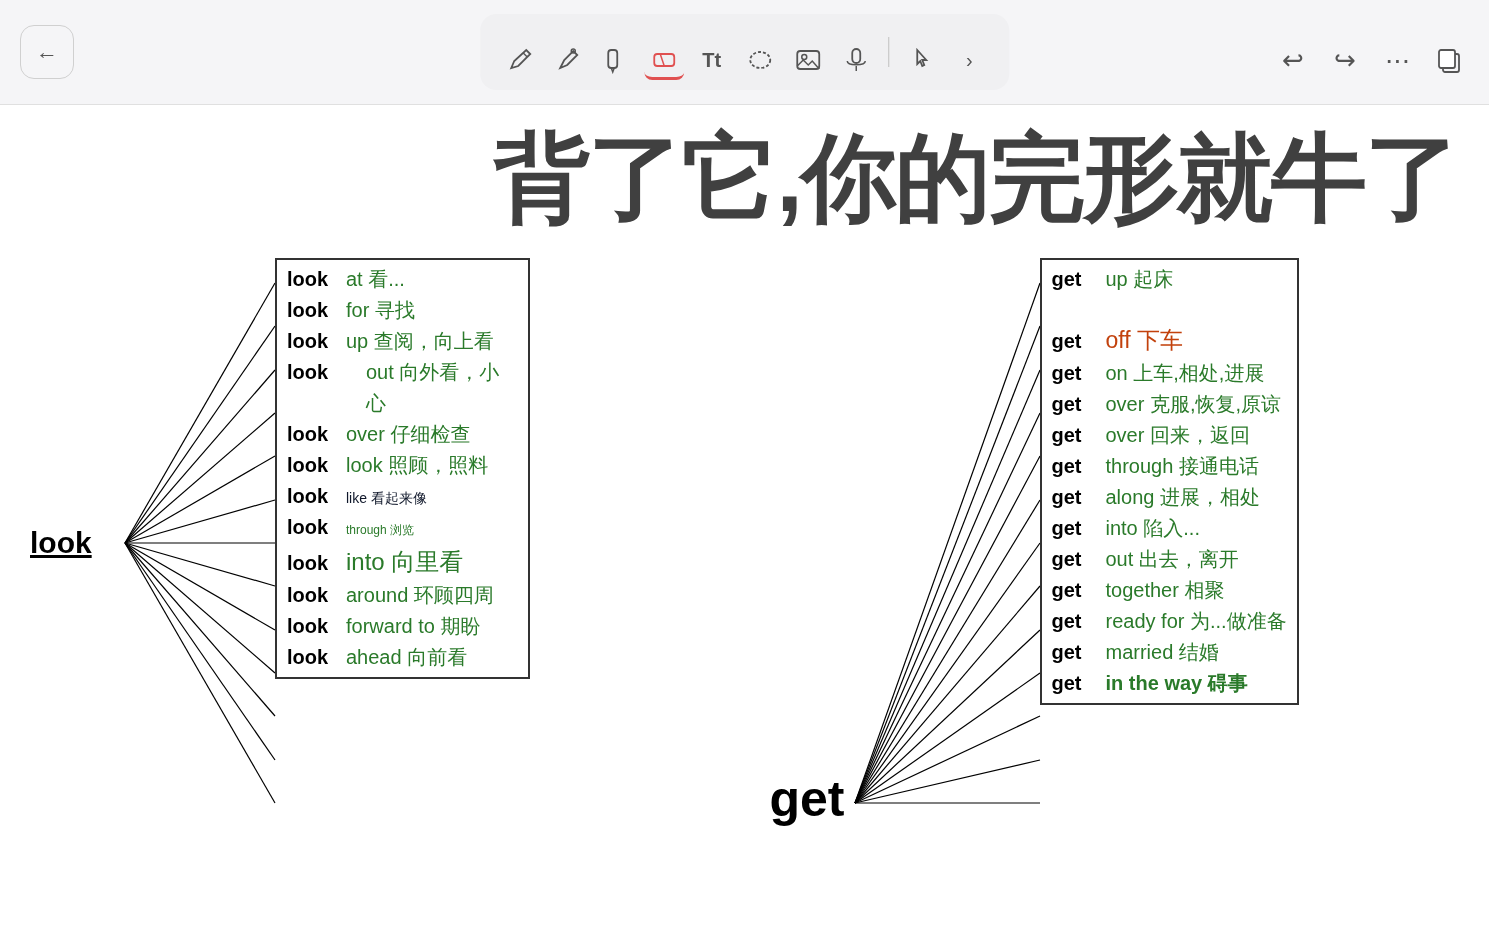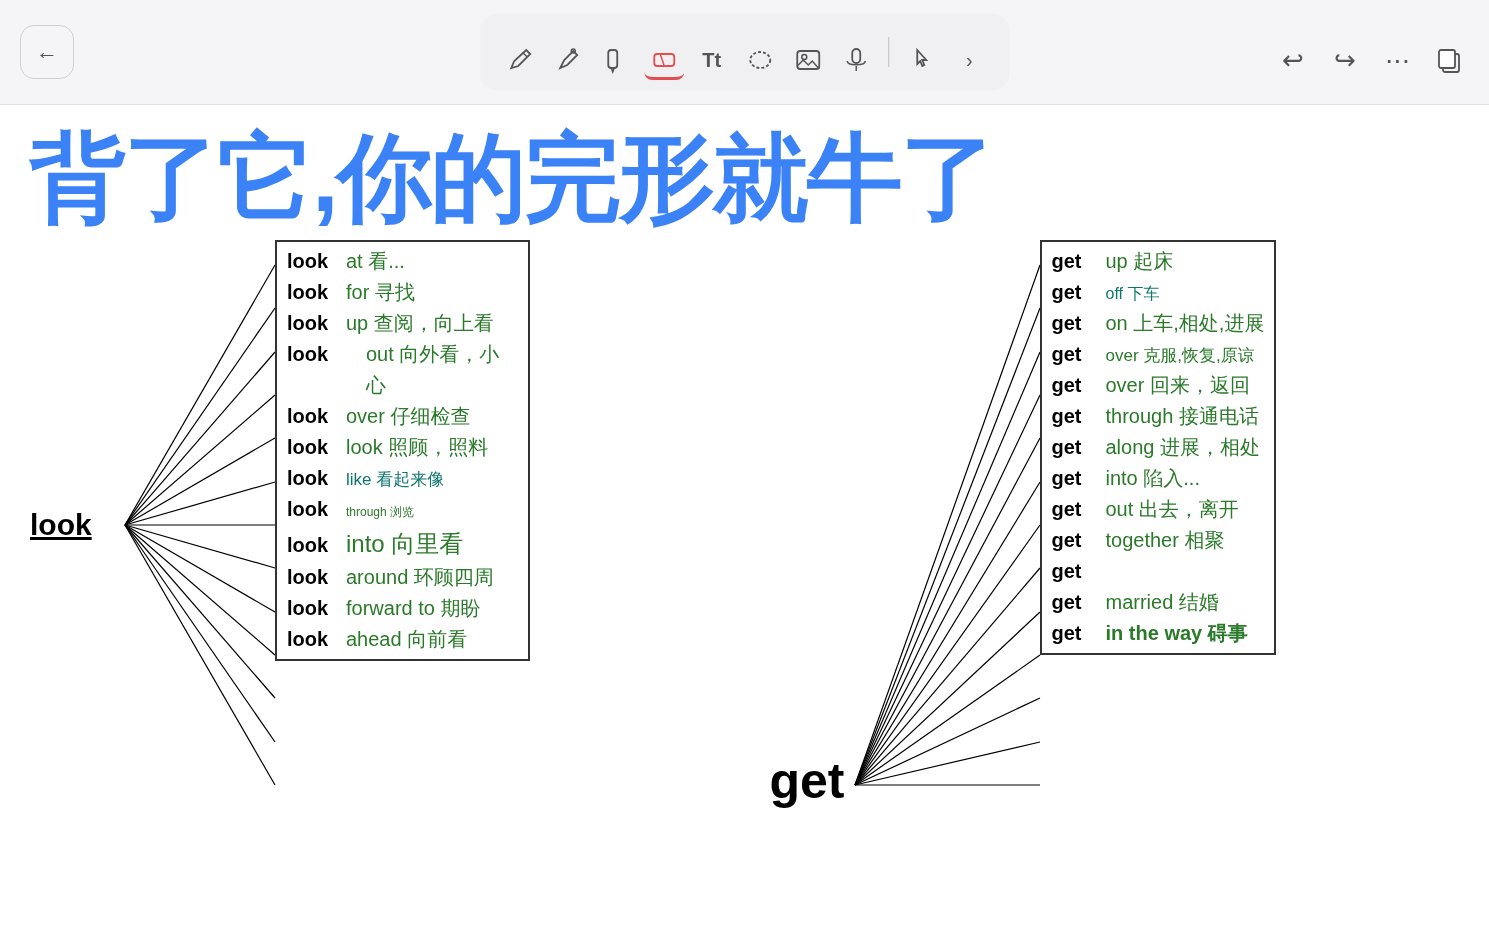--- a/index.html
+++ b/index.html
@@ -95,24 +95,25 @@
     .content {
       padding: 20px 30px 20px 30px;
       height: calc(931px - 105px);
       overflow: hidden;
     }
 
     
     .main-title {
       font-size: 96px;
       font-weight: 900;
-      color: #3b82f6;
+      color: #404040;
       line-height: 1.1;
-      margin-bottom: 9px;
+      margin-bottom: 27px;
       letter-spacing: -2px;
+      text-align: right;
     }
 
     
     .columns {
       display: flex;
       gap: 0px;
       width: 100%;
     }
 
     
@@ -270,21 +271,21 @@
               <div style="display: flex; align-items: baseline; line-height: 1.55; gap: 4px;">
                 <span style="font-size: 20px; font-weight: 700; color: rgb(0, 0, 0); min-width: 55px;">look</span>
                 <span style="font-size: 20px; font-weight: 500; color: rgb(42, 122, 42);">over 仔细检查</span>
               </div>
               <div style="display: flex; align-items: baseline; line-height: 1.55; gap: 4px;">
                 <span style="font-size: 20px; font-weight: 700; color: rgb(0, 0, 0); min-width: 55px;">look</span>
                 <span style="font-size: 20px; font-weight: 500; color: rgb(42, 122, 42);">look 照顾，照料</span>
               </div>
               <div style="display: flex; align-items: baseline; line-height: 1.55; gap: 4px;">
                 <span style="font-size: 20px; font-weight: 700; color: rgb(0, 0, 0); min-width: 55px;">look</span>
-                <span style="font-size: 17px; font-weight: 500; color: #0f766e;">like 看起来像</span>
+                <span style="font-size: 14px; font-weight: 500; color: #0f172a;">like 看起来像</span>
               </div>
               <div style="display: flex; align-items: baseline; line-height: 1.55; gap: 4px;">
                 <span style="font-size: 20px; font-weight: 700; color: rgb(0, 0, 0); min-width: 55px;">look</span>
                 <span style="font-size: 12px; font-weight: 500; color: rgb(42, 122, 42);">through 浏览</span>
               </div>
               <div style="display: flex; align-items: baseline; line-height: 1.55; gap: 4px;">
                 <span style="font-size: 20px; font-weight: 700; color: rgb(0, 0, 0); min-width: 55px;">look</span>
                 <span style="font-size: 24px; font-weight: 500; color: rgb(42, 122, 42);">into 向里看</span>
               </div>
               <div style="display: flex; align-items: baseline; line-height: 1.55; gap: 4px;">
@@ -327,29 +328,29 @@
         <div style="position:absolute; left:10px; bottom:0; font-size:50px; font-weight:900; color:#000; z-index:10;">get</div>
 
         <div style="position:absolute; left:280px; top:0; border:2px solid #333; padding:4px 10px;">
           <div id="get-rows">
               <div style="display: flex; align-items: baseline; line-height: 1.55; gap: 4px;">
                 <span style="font-size: 20px; font-weight: 700; color: rgb(0, 0, 0); min-width: 50px;">get</span>
                 <span style="font-size: 20px; font-weight: 500; color: rgb(42, 122, 42);">up 起床</span>
               </div>
               <div style="display: flex; align-items: baseline; line-height: 1.55; gap: 4px;">
                 <span style="font-size: 20px; font-weight: 700; color: rgb(0, 0, 0); min-width: 50px;">get</span>
-                <span style="font-size: 16px; font-weight: 500; color: #0f766e;">off 下车</span>
+                <span style="font-size: 23px; font-weight: 500; color: #c2410c; margin-top: 28px;">off 下车</span>
               </div>
               <div style="display: flex; align-items: baseline; line-height: 1.55; gap: 4px;">
                 <span style="font-size: 20px; font-weight: 700; color: rgb(0, 0, 0); min-width: 50px;">get</span>
                 <span style="font-size: 20px; font-weight: 500; color: rgb(42, 122, 42);">on 上车,相处,进展</span>
               </div>
               <div style="display: flex; align-items: baseline; line-height: 1.55; gap: 4px;">
                 <span style="font-size: 20px; font-weight: 700; color: rgb(0, 0, 0); min-width: 50px;">get</span>
-                <span style="font-size: 17px; font-weight: 500; color: rgb(42, 122, 42);">over 克服,恢复,原谅</span>
+                <span style="font-size: 20px; font-weight: 500; color: rgb(42, 122, 42);">over 克服,恢复,原谅</span>
               </div>
               <div style="display: flex; align-items: baseline; line-height: 1.55; gap: 4px;">
                 <span style="font-size: 20px; font-weight: 700; color: rgb(0, 0, 0); min-width: 50px;">get</span>
                 <span style="font-size: 20px; font-weight: 500; color: rgb(42, 122, 42);">over 回来，返回</span>
               </div>
               <div style="display: flex; align-items: baseline; line-height: 1.55; gap: 4px;">
                 <span style="font-size: 20px; font-weight: 700; color: rgb(0, 0, 0); min-width: 50px;">get</span>
                 <span style="font-size: 20px; font-weight: 500; color: rgb(42, 122, 42);">through 接通电话</span>
               </div>
               <div style="display: flex; align-items: baseline; line-height: 1.55; gap: 4px;">
@@ -363,20 +364,21 @@
               <div style="display: flex; align-items: baseline; line-height: 1.55; gap: 4px;">
                 <span style="font-size: 20px; font-weight: 700; color: rgb(0, 0, 0); min-width: 50px;">get</span>
                 <span style="font-size: 20px; font-weight: 500; color: rgb(42, 122, 42);">out 出去，离开</span>
               </div>
               <div style="display: flex; align-items: baseline; line-height: 1.55; gap: 4px;">
                 <span style="font-size: 20px; font-weight: 700; color: rgb(0, 0, 0); min-width: 50px;">get</span>
                 <span style="font-size: 20px; font-weight: 500; color: rgb(42, 122, 42);">together 相聚</span>
               </div>
               <div style="display: flex; align-items: baseline; line-height: 1.55; gap: 4px;">
                 <span style="font-size: 20px; font-weight: 700; color: rgb(0, 0, 0); min-width: 50px;">get</span>
+                <span style="font-size: 20px; font-weight: 500; color: rgb(42, 122, 42);">ready for 为...做准备</span>
               </div>
               <div style="display: flex; align-items: baseline; line-height: 1.55; gap: 4px;">
                 <span style="font-size: 20px; font-weight: 700; color: rgb(0, 0, 0); min-width: 50px;">get</span>
                 <span style="font-size: 20px; font-weight: 500; color: rgb(42, 122, 42);">married 结婚</span>
               </div>
               <div style="display: flex; align-items: baseline; line-height: 1.55; gap: 4px;">
                 <span style="font-size: 20px; font-weight: 700; color: rgb(0, 0, 0); min-width: 50px;">get</span>
                 <span style="font-size: 20px; font-weight: 700; color: rgb(42, 122, 42);">in the way 碍事</span>
               </div>
             </div>

